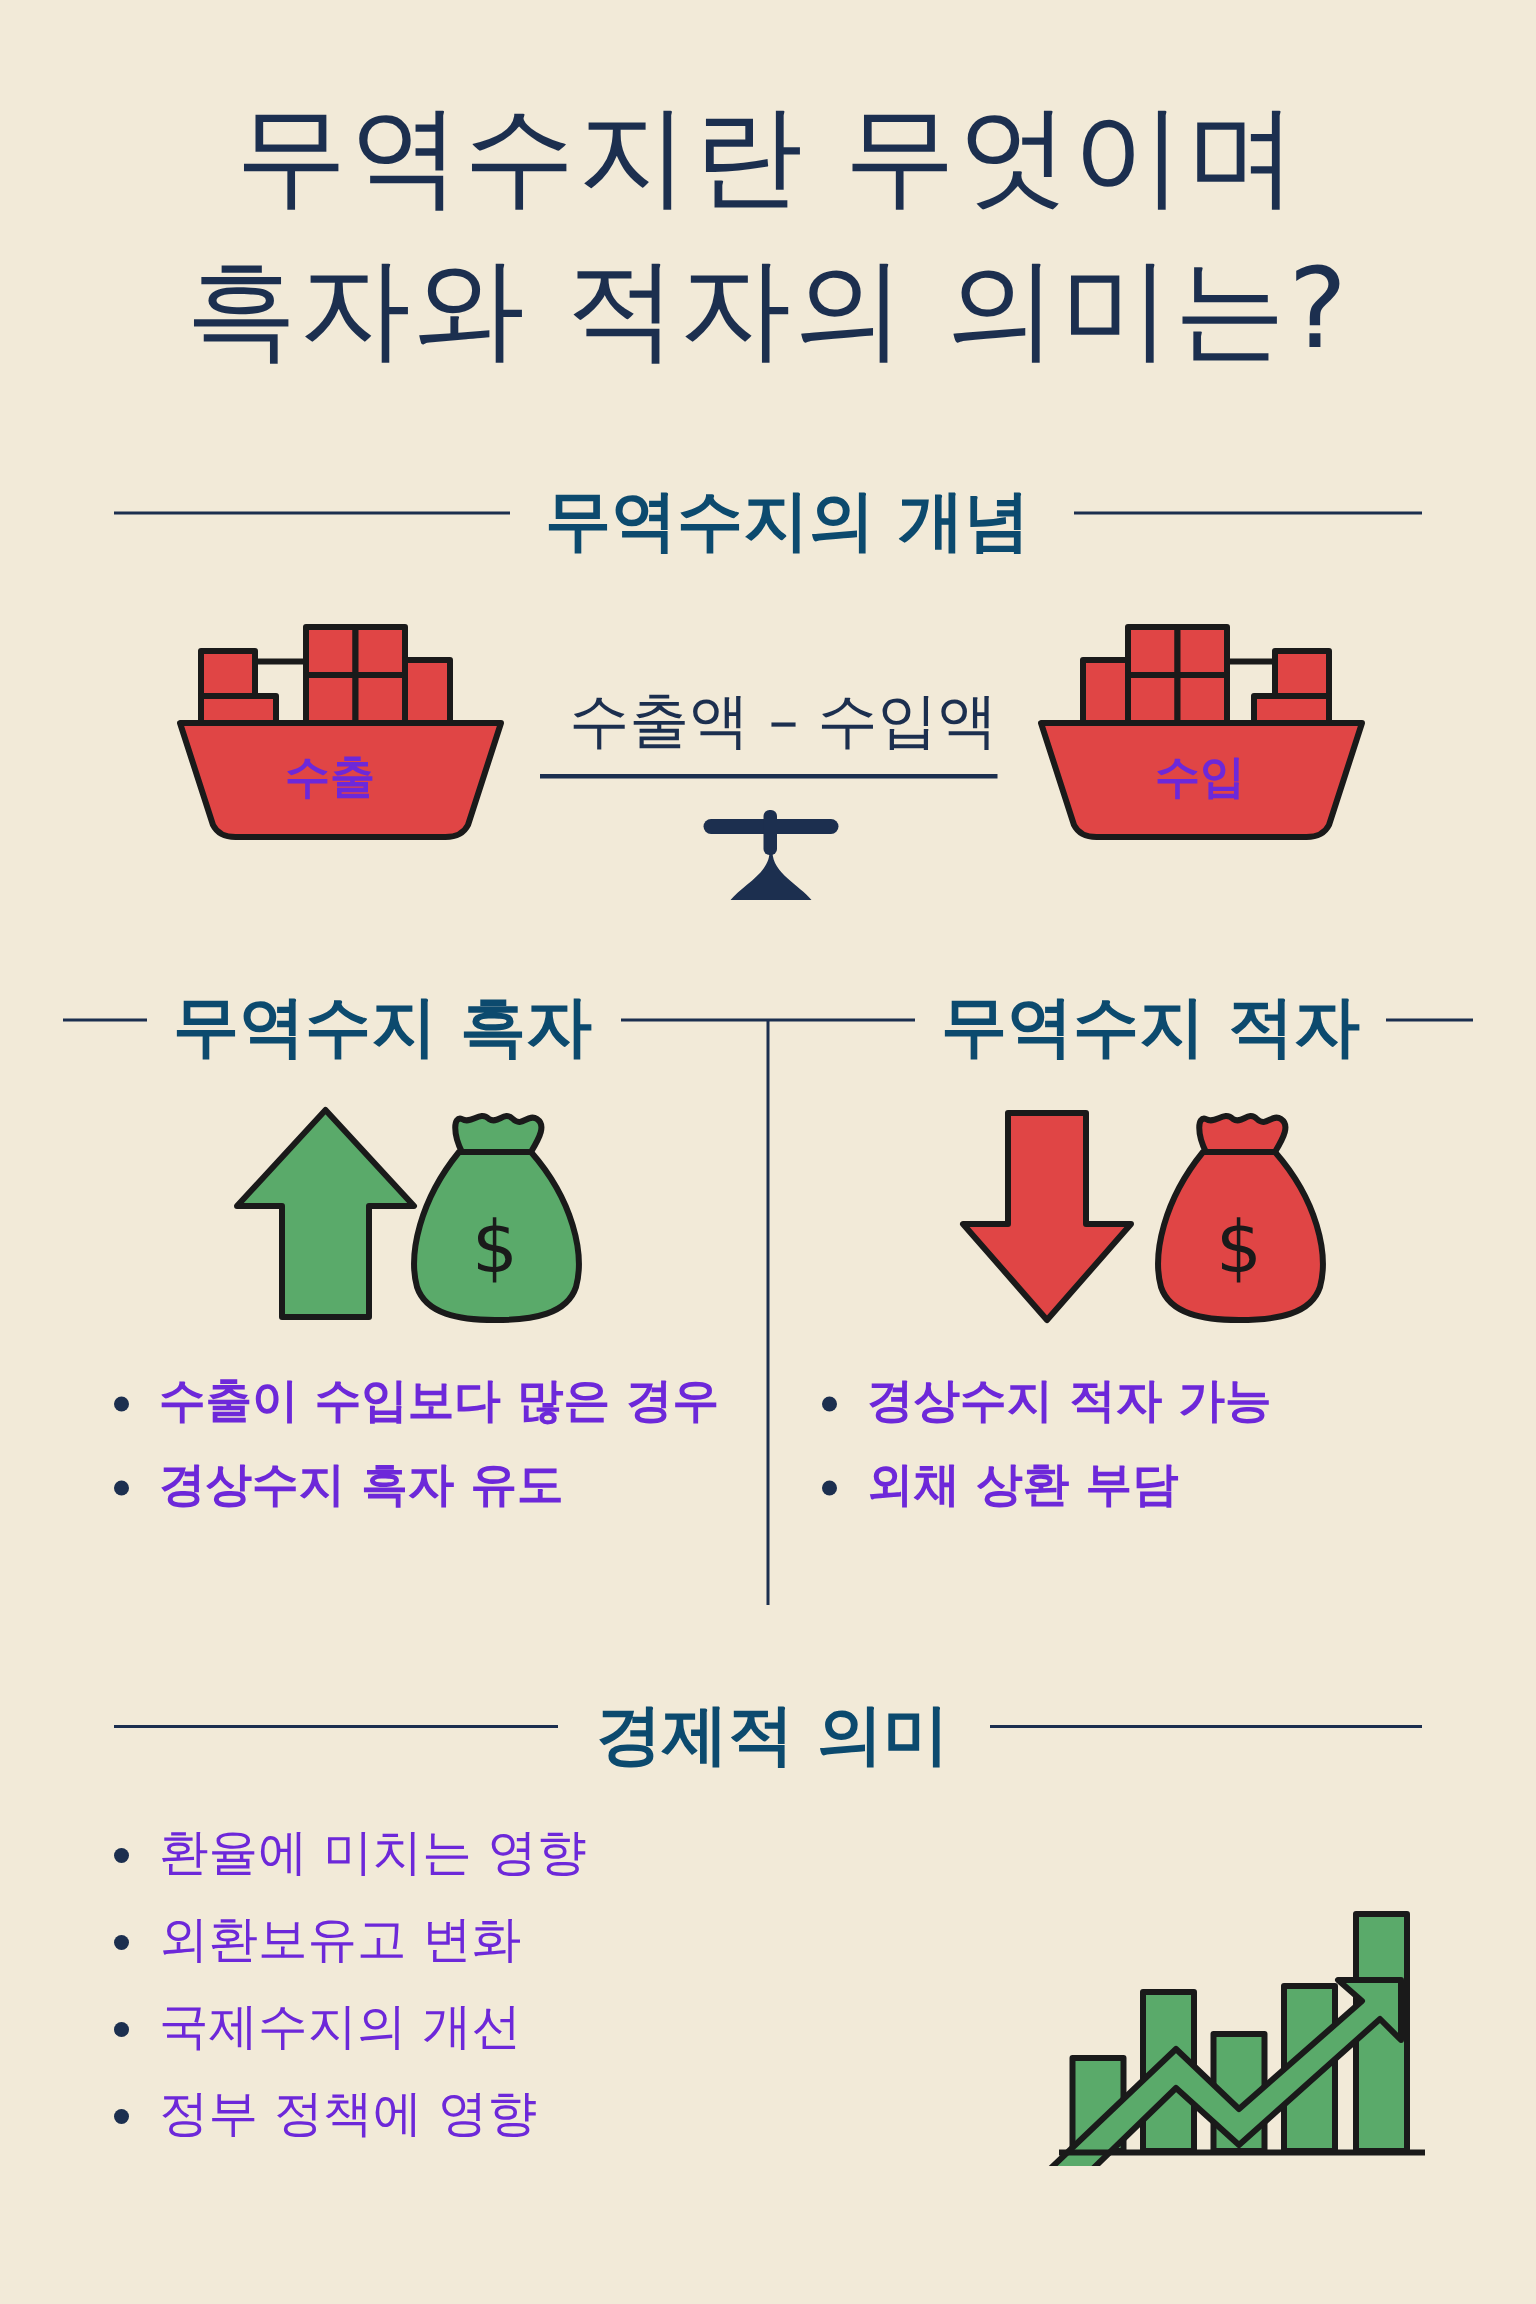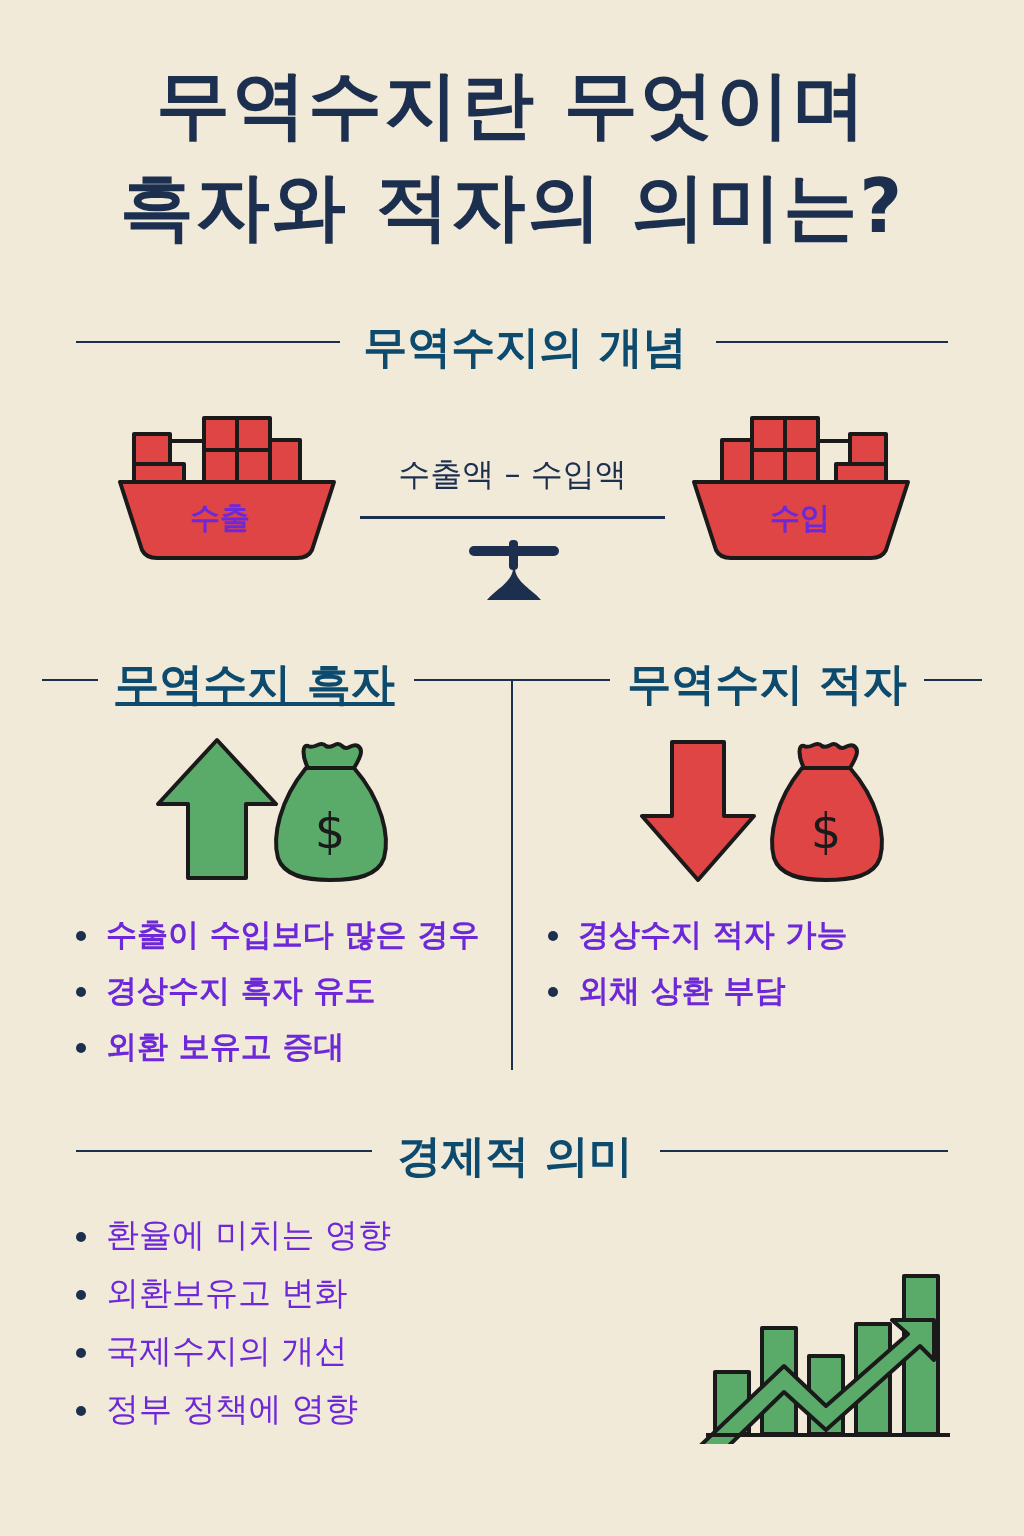--- a/index.html
+++ b/index.html
@@ -7,30 +7,30 @@
     width: 1024px; height: 1536px;
     background: #f2ead8;
     font-family: "DejaVu Sans", "Liberation Sans", sans-serif;
     color: #1c2f4f;
     position: relative;
     overflow: hidden;
   }
   .abs { position: absolute; }
   .title {
     left: 0; width: 1024px; text-align: center;
-    font-weight: bold; font-size: 74px; line-height: 92px;
+    font-weight: normal; font-size: 74px; line-height: 92px;
     letter-spacing: 2px; color: #1c2f4f;
   }
   .rule { height: 2px; background: #1c2f4f; }
   .section-heading {
     font-weight: bold; font-size: 44px; color: #0c4a6e;
     text-align: center; white-space: nowrap;
   }
   .formula {
-    font-size: 32px; color: #1c2f4f; text-align: center; white-space: nowrap;
+    font-size: 40px; color: #1c2f4f; text-align: right; white-space: nowrap;
   }
   .ship-label {
     font-weight: bold; font-size: 30px; color: #6d28d9; text-align: center;
   }
   ul.bullets { list-style: none; margin: 0; padding: 0; }
   ul.bullets li {
     font-size: 31px; line-height: 56px; color: #6d28d9; white-space: nowrap;
     position: relative; padding-left: 30px; font-weight: bold;
   }
   ul.bullets li::before {
@@ -83,21 +83,21 @@
     <rect x="66" y="40" width="33" height="32"></rect>
     <rect x="99" y="40" width="33" height="32"></rect>
     <rect x="36" y="30" width="30" height="42"></rect>
     <line x1="132" y1="31" x2="164" y2="31"></line>
     <path d="M8 72 L 222 72 L 200 140 Q196 148 185 148 L 45 148 Q34 148 30 140 Z"></path>
   </g>
 </svg>
 <div class="abs ship-label" style="left:740px; top:498px; width:120px;">수입</div>
 
 <div class="abs rule" style="left:42px; top:679px; width:56px;"></div>
-<div class="abs section-heading" style="left:100px; top:655px; width:310px;text-decoration:underline;">무역수지 흑자</div>
+<div class="abs section-heading" style="left:100px; top:655px; width:310px;">무역수지 흑자</div>
 <div class="abs rule" style="left:414px; top:679px; width:196px;"></div>
 
 <div class="abs section-heading" style="left:612px; top:655px; width:310px;">무역수지 적자</div>
 <div class="abs rule" style="left:924px; top:679px; width:58px;"></div>
 
 <div class="abs" style="left:511px; top:680px; width:2px; height:390px; background:#1c2f4f;"></div>
 
 <svg class="abs" style="left:152px; top:736px;" width="130" height="146" viewBox="0 0 130 146">
   <path d="M65 4 L 124 68 L 94 68 L 94 142 L 36 142 L 36 68 L 6 68 Z" fill="#5aaa6a" stroke="#1a1a1a" stroke-width="4" stroke-linejoin="round"></path>
 </svg>
@@ -116,21 +116,20 @@
   <g stroke="#1a1a1a" stroke-width="4" fill="#e04545" stroke-linejoin="round">
     <path d="M40 28 C 14 60, 6 96, 12 118 C 18 136, 40 140, 64 140 C 90 140, 112 136, 118 118 C 124 96, 116 60, 88 28 Z"></path>
     <path d="M42 28 L 88 28 C 94 18, 98 10, 92 6 C 86 2, 82 12, 76 6 C 70 0, 66 10, 60 6 C 54 0, 48 10, 42 6 C 36 4, 36 16, 42 28 Z"></path>
   </g>
   <text x="64" y="108" text-anchor="middle" font-family="DejaVu Sans, sans-serif" font-size="48" fill="#1a1a1a">$</text>
 </svg>
 
 <ul class="abs bullets" style="left:76px; top:906px;">
   <li>수출이 수입보다 많은 경우</li>
   <li>경상수지 흑자 유도</li>
-  <li>외환 보유고 증대</li>
 </ul>
 
 <ul class="abs bullets" style="left:548px; top:906px;">
   <li>경상수지 적자 가능</li>
   <li>외채 상환 부담</li>
 </ul>
 
 <div class="abs rule" style="left:76px; top:1150px; width:296px;"></div>
 <div class="abs section-heading" style="left:372px; top:1127px; width:286px;">경제적 의미</div>
 <div class="abs rule" style="left:660px; top:1150px; width:288px;"></div>

